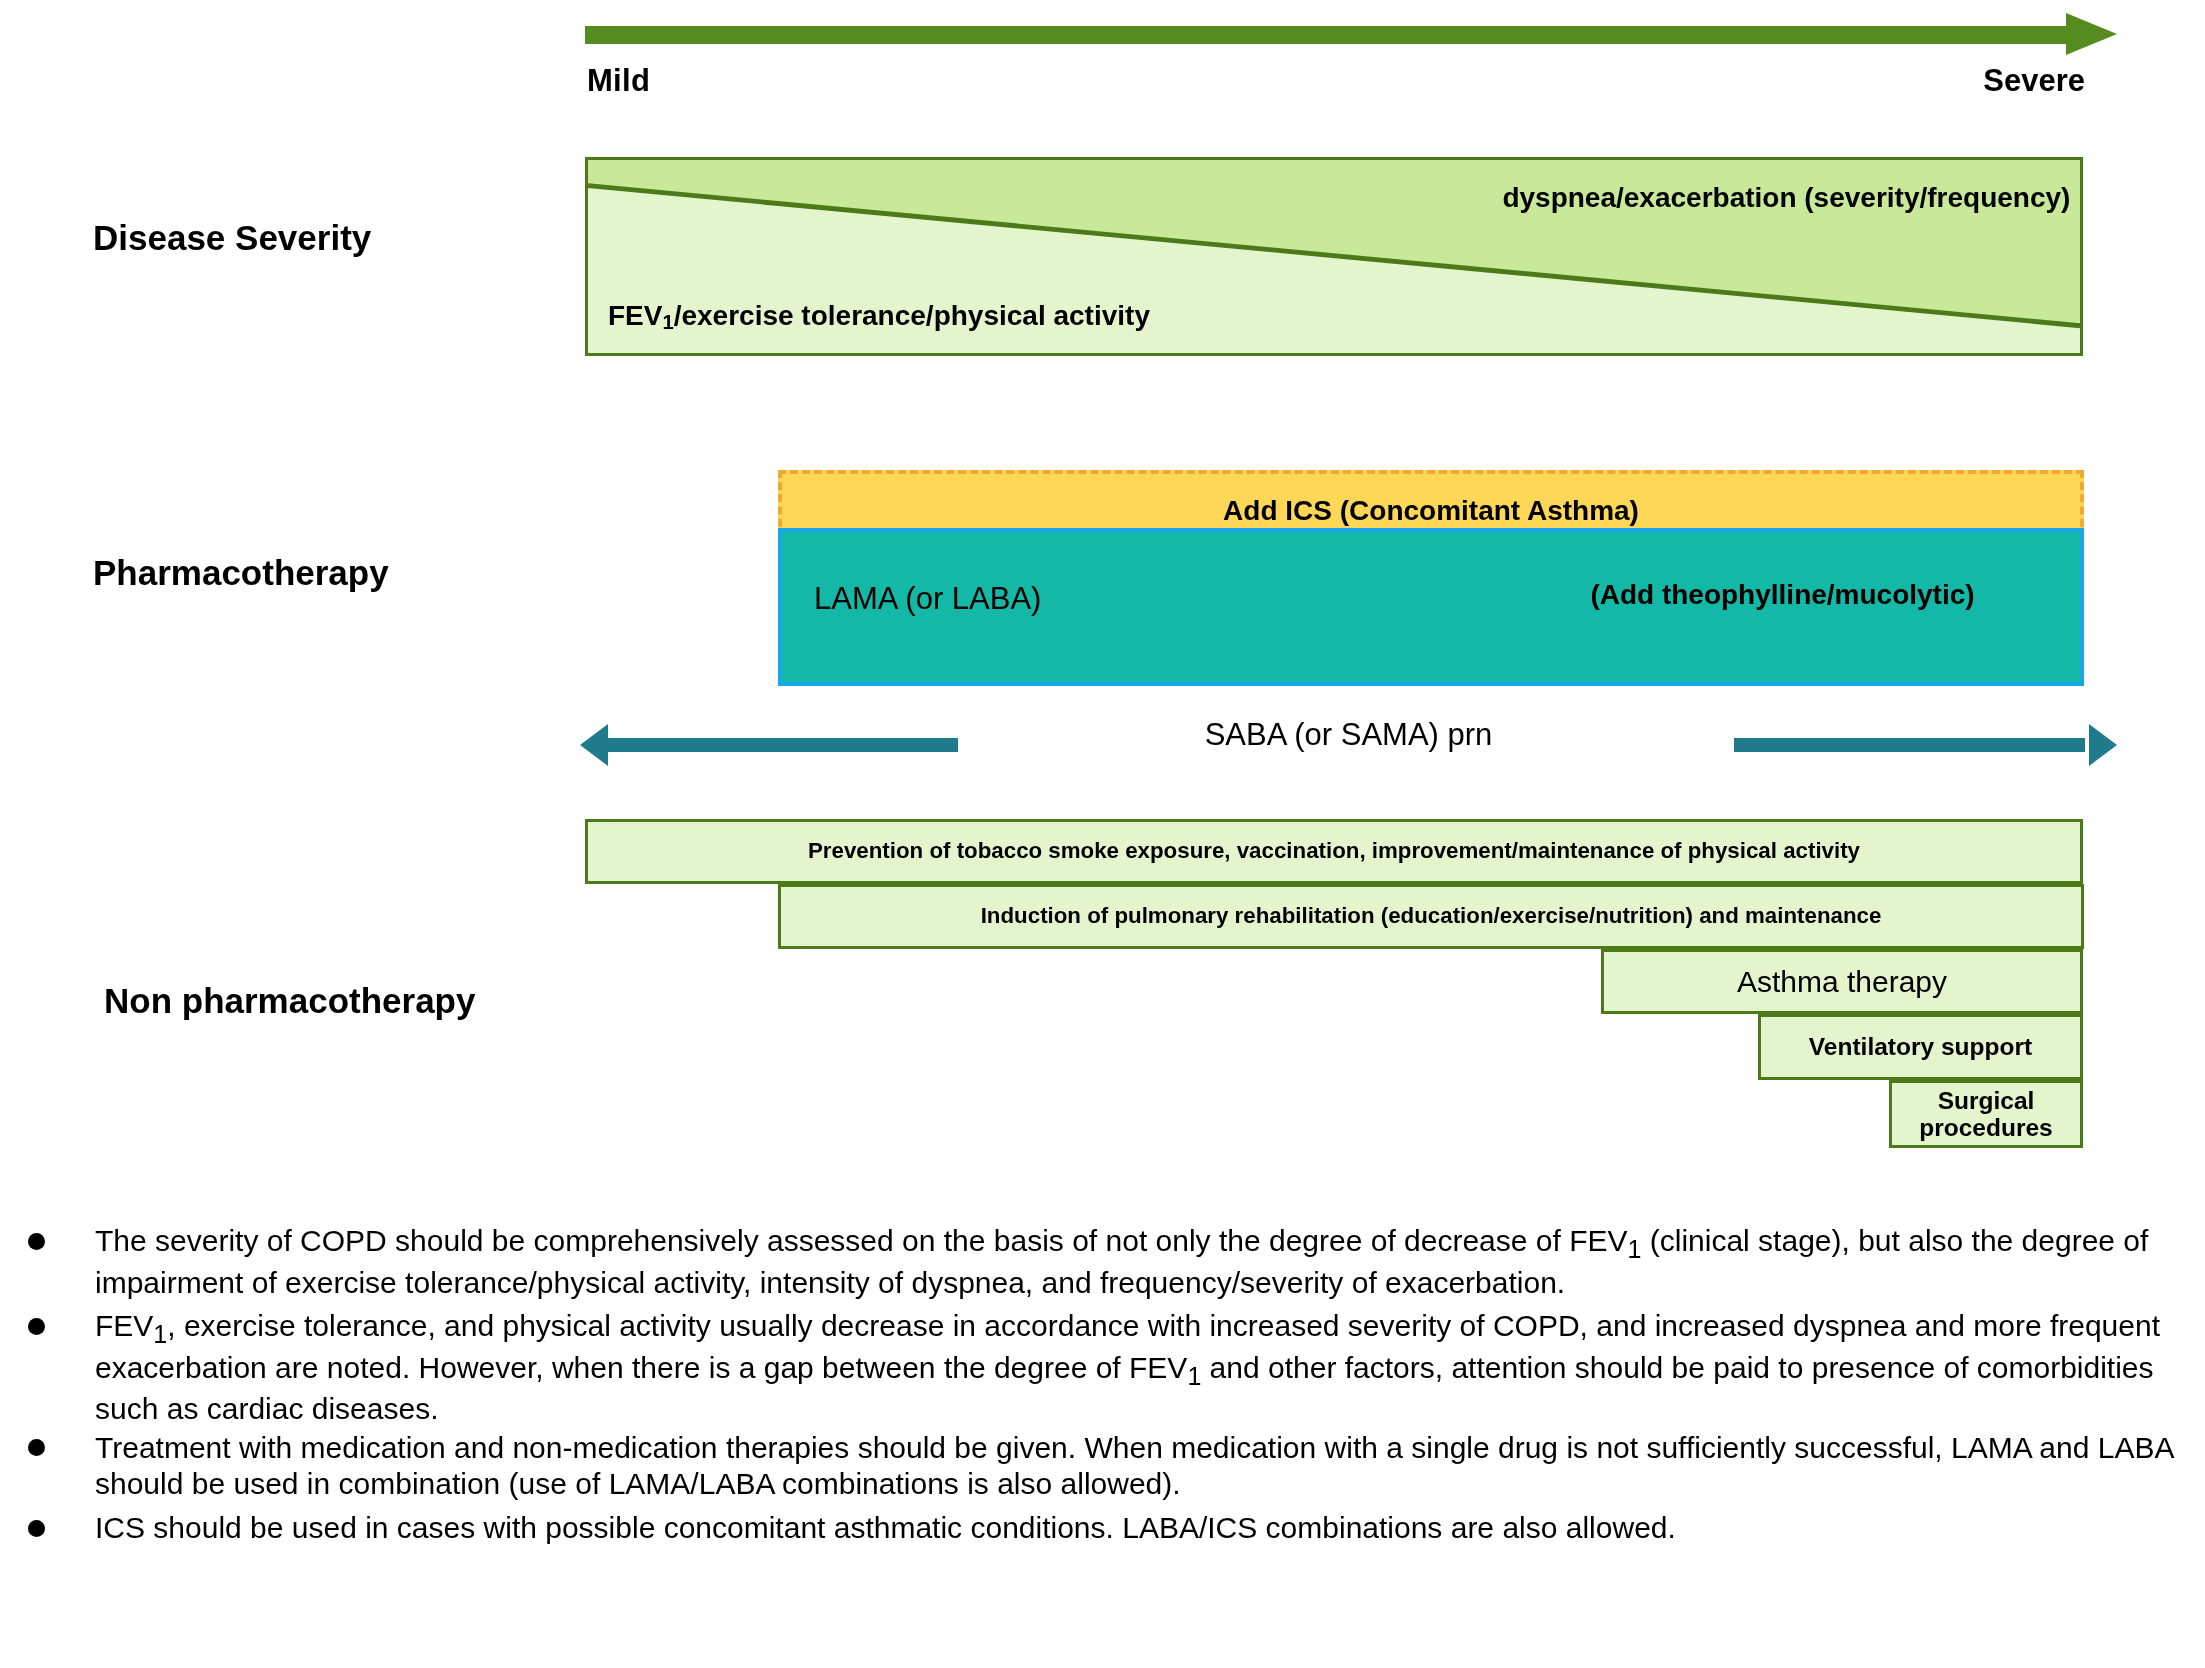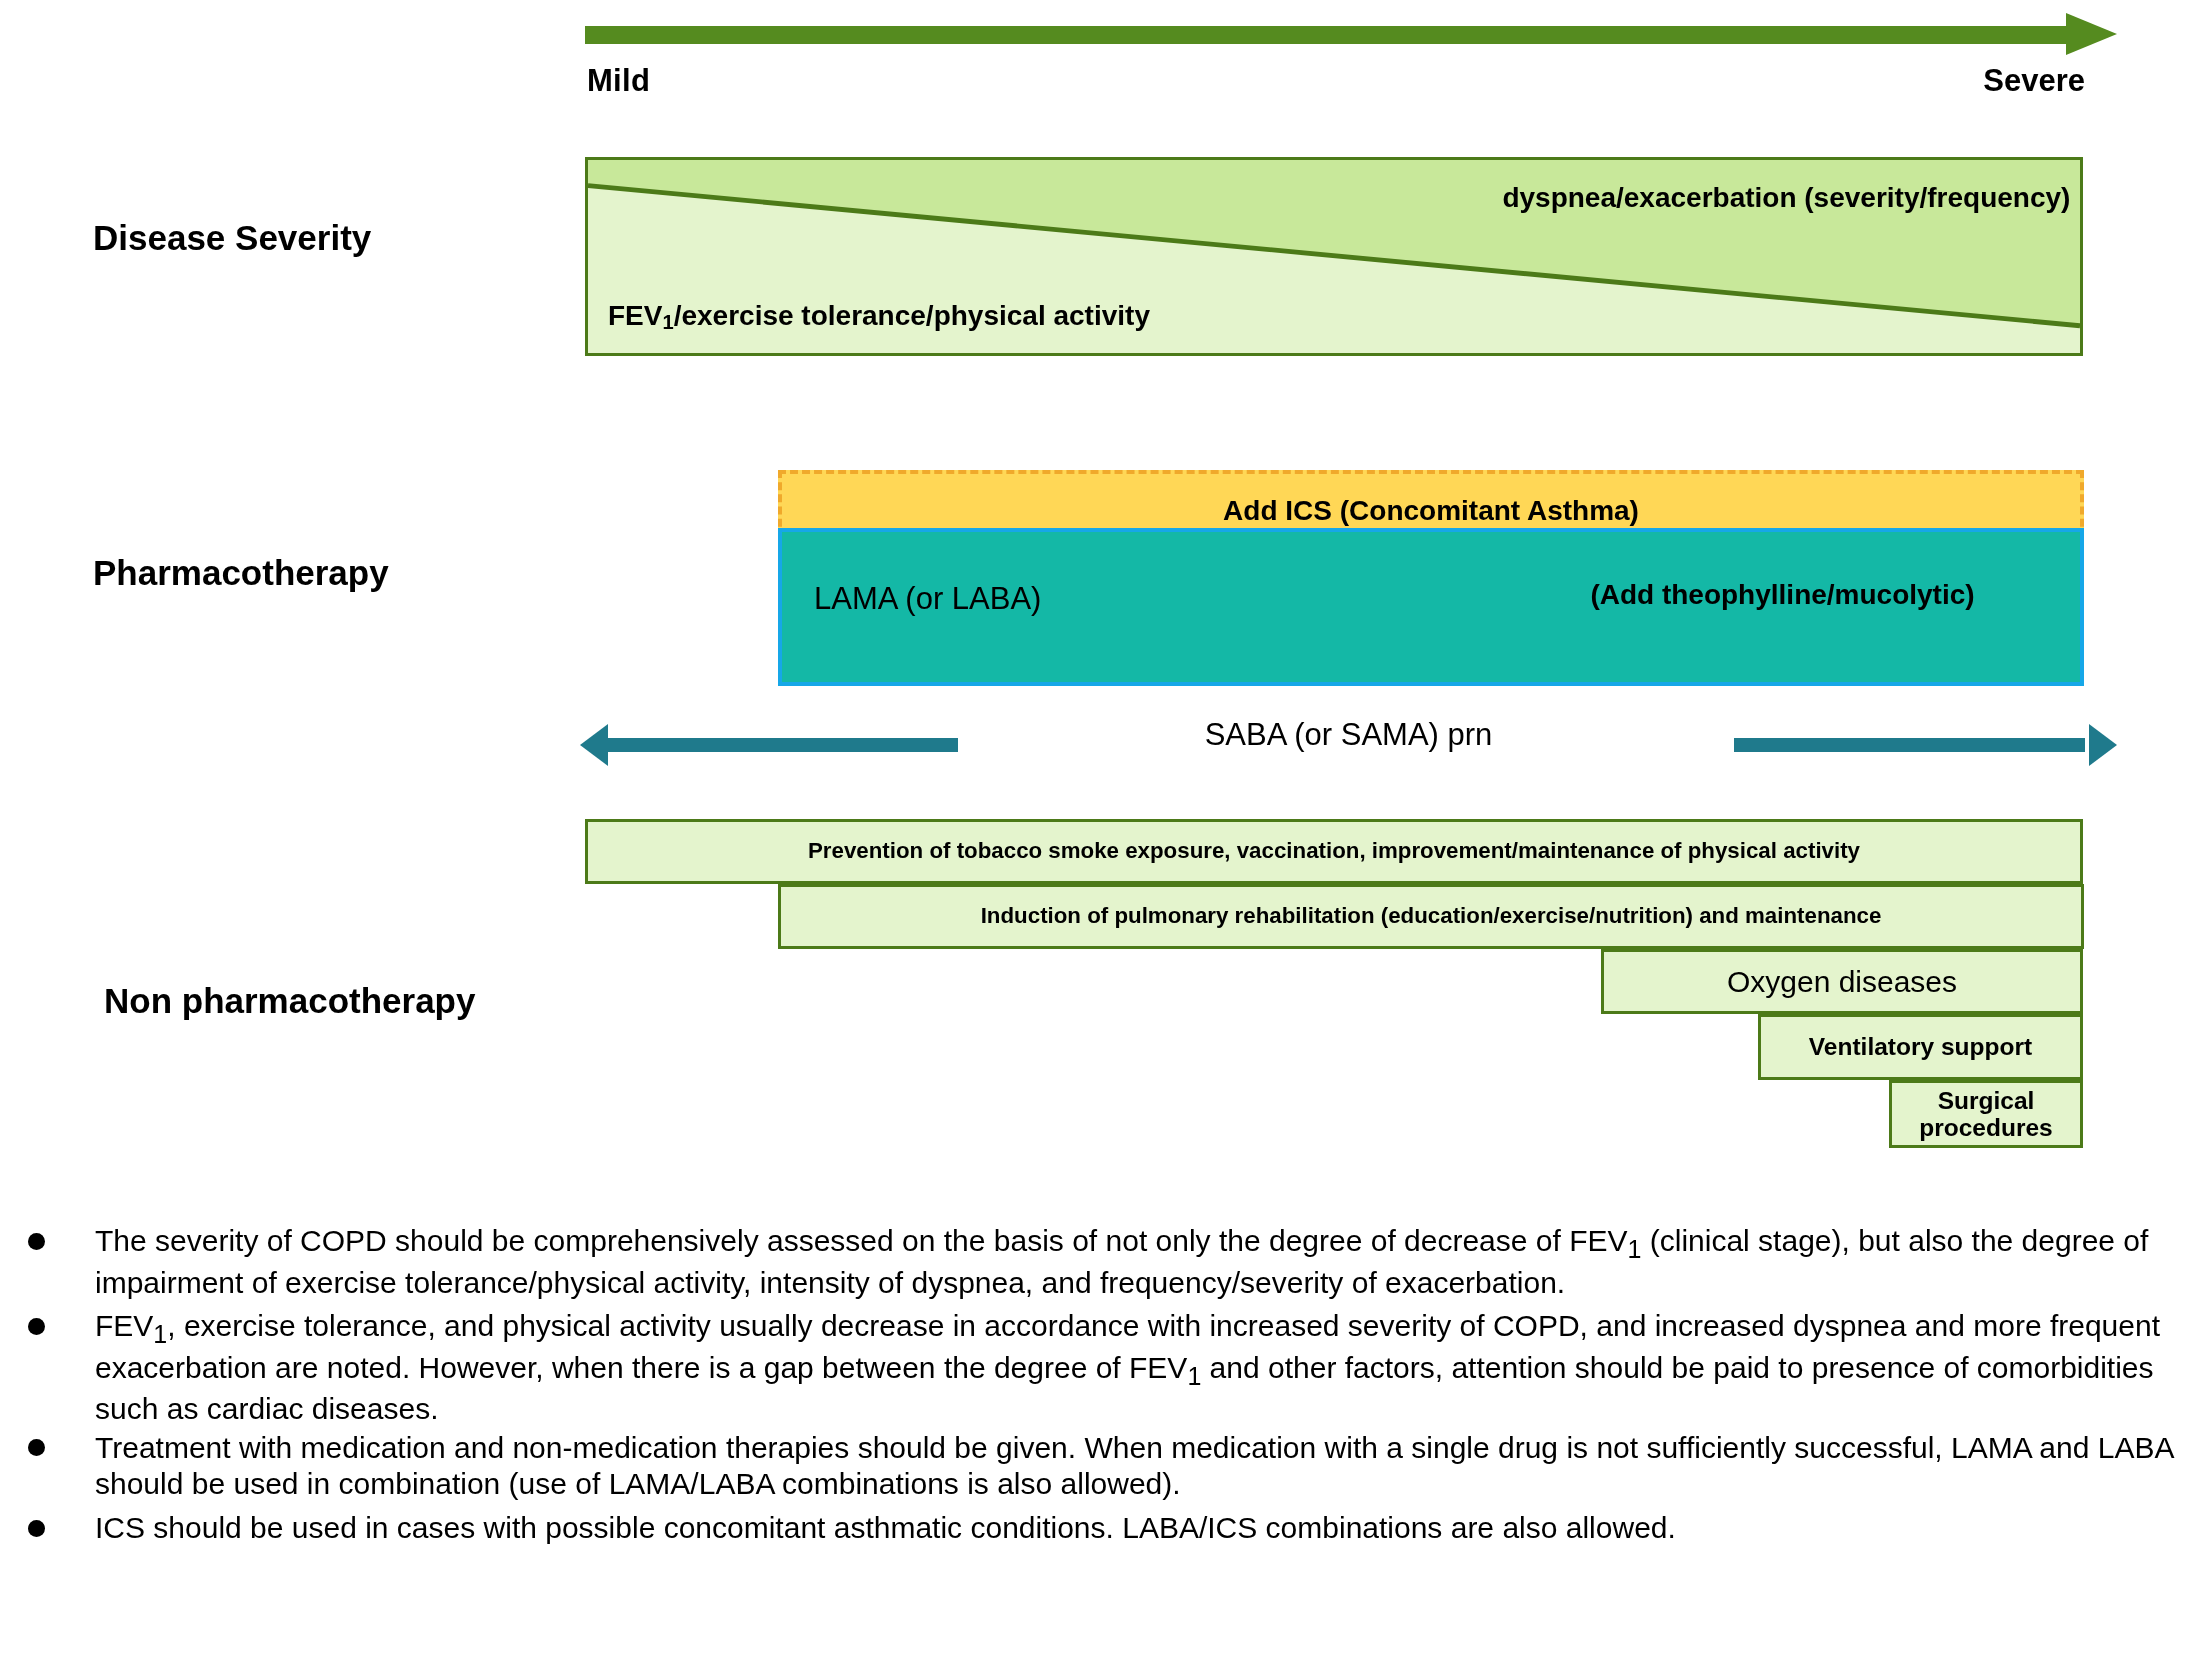--- a/index.html
+++ b/index.html
@@ -139,21 +139,21 @@
   <div id="saba-text">SABA (or SAMA) prn</div>
 </div>
 
 <div class="abs np-box" id="np-prevention">
   <div class="t">Prevention of tobacco smoke exposure, vaccination, improvement/maintenance of physical activity</div>
 </div>
 <div class="abs np-box" id="np-rehab">
   <div class="t">Induction of pulmonary rehabilitation (education/exercise/nutrition) and maintenance</div>
 </div>
 <div class="abs np-box" id="np-oxygen">
-  <div class="t">Oxygen diseases</div>
+  <div class="t">Asthma therapy</div>
 </div>
 <div class="abs np-box" id="np-ventilatory">
   <div class="t">Ventilatory support</div>
 </div>
 <div class="abs np-box" id="np-surgical">
   <div class="t">Surgical procedures</div>
 </div>
 
 <div class="abs" id="notes">
   <div class="note">

